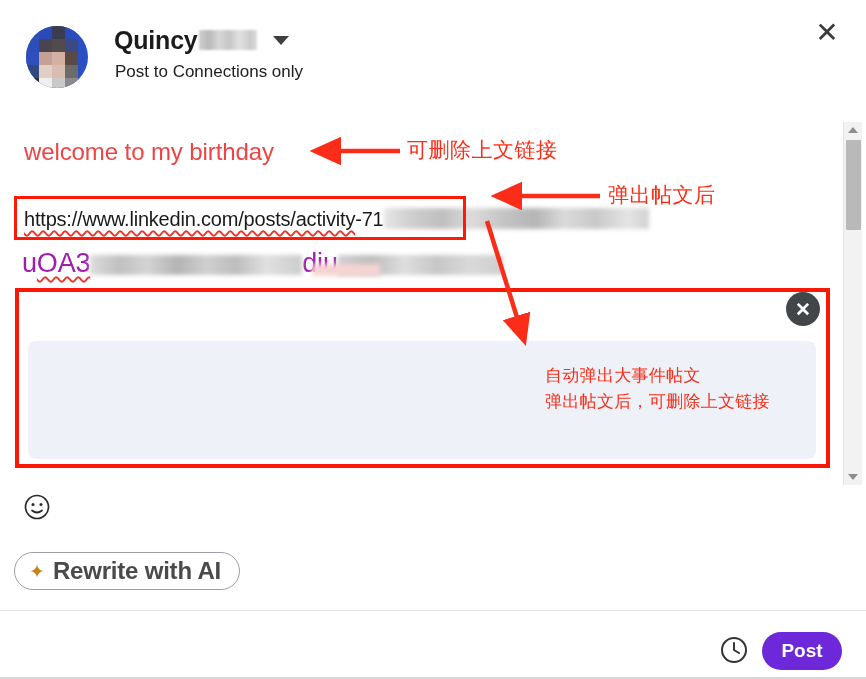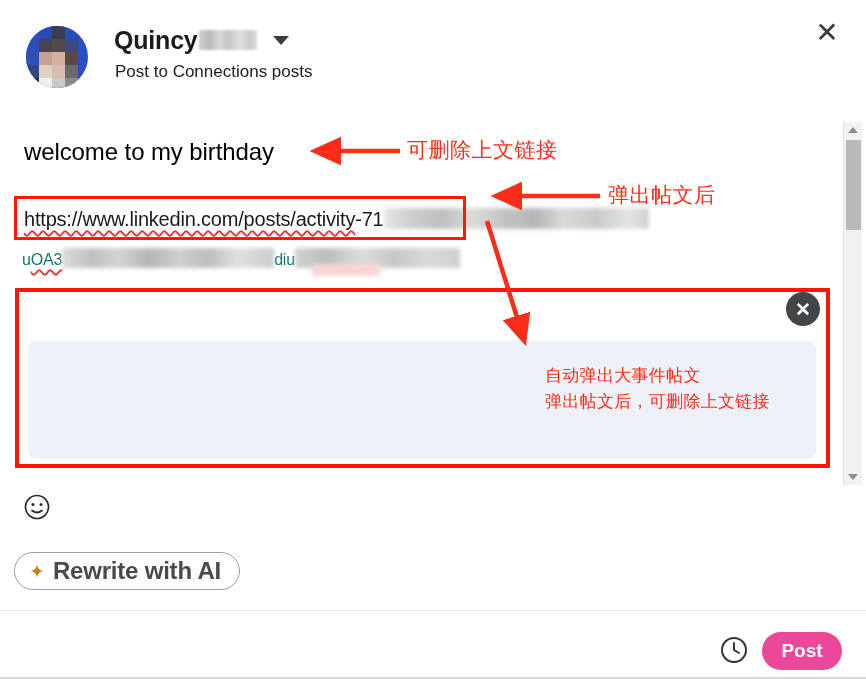--- a/index.html
+++ b/index.html
@@ -93,21 +93,21 @@
   .composer {
     position: absolute;
     left: 0; top: 110px;
     width: 866px;
     height: 380px;
   }
   .post-text {
     position: absolute;
     left: 24px; top: 28px;
     font-size: 24px;
-    color: #000000;
+    color: #ef4444;
     letter-spacing: -0.1px;
   }
 
   
   .url-line {
     position: absolute;
     left: 24px; top: 98px;
     font-size: 20px;
     color: #1a1a1a;
     white-space: nowrap;
@@ -121,22 +121,22 @@
   .url-blur-1 {
     display: inline-block;
     width: 265px; height: 21px;
     vertical-align: -3px;
     background: linear-gradient(90deg,#e6e6e6 0%,#cfcfcf 10%,#bfbfbf 22%,#dcdcdc 33%,#c4c4c4 45%,#b5b5b5 57%,#dadada 68%,#c9c9c9 80%,#e4e4e4 92%,#d2d2d2 100%);
     filter: blur(2.2px);
   }
   .url-line2 {
     position: absolute;
     left: 22px; top: 138px;
-    font-size: 16px;
-    color: #0f766e;
+    font-size: 27px;
+    color: #a21caf;
     white-space: nowrap;
     letter-spacing: -0.2px;
   }
   .url-blur-2 {
     display: inline-block;
     width: 212px; height: 20px;
     vertical-align: -3px;
     background: linear-gradient(90deg,#dcdcdc 0%,#c0c0c0 14%,#d4d4d4 27%,#b4b4b4 41%,#cfcfcf 55%,#bdbdbd 69%,#e0e0e0 83%,#cccccc 100%);
     filter: blur(2.2px);
   }
@@ -265,21 +265,21 @@
     position: absolute;
     left: 718px; top: 634px;
     width: 32px; height: 32px;
     cursor: pointer;
   }
   .post-btn {
     position: absolute;
     left: 762px; top: 632px;
     width: 80px; height: 38px;
     border-radius: 19px;
-    background: #ec4899;
+    background: #6d28d9;
     color: #ffffff;
     font-size: 19px;
     font-weight: bold;
     display: flex;
     align-items: center;
     justify-content: center;
     cursor: pointer;
     border: none;
     font-family: "Liberation Sans", sans-serif;
   }
@@ -338,21 +338,21 @@
       <div class="px" style="left:26px;top:52px;background:#c9c9c9"></div>
       <div class="px" style="left:39px;top:52px;background:#8a8a8a"></div>
     </div>
 
     <div class="name-row">
       <span class="user-name">Quincy</span>
       <span class="blur-name"></span>
       <span class="chevron-down"></span>
     </div>
 
-    <div class="audience">Post to Connections posts</div>
+    <div class="audience">Post to Connections only</div>
 
     <div class="close-x">✕</div>
   </div>
 
   <div class="composer">
     <div class="post-text">welcome to my birthday</div>
 
     <div class="url-line">
       <span class="spell">https://www.linkedin.com/posts/activity</span><span>-71</span><span class="url-blur-1"></span>
     </div>

